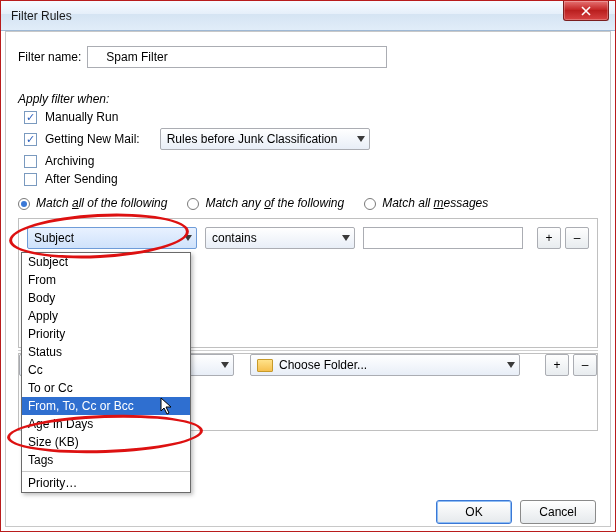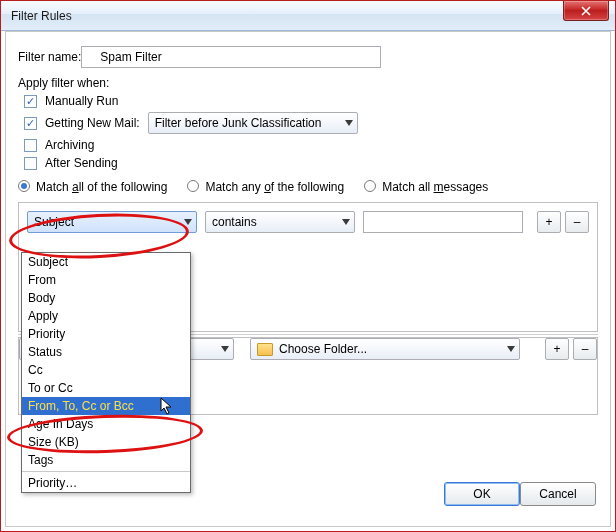--- a/index.html
+++ b/index.html
@@ -11,66 +11,66 @@
   .titlebar { height:30px; background:linear-gradient(to bottom,#f7fbff 0%,#e5effa 45%,#d5e4f3 46%,#e1edf9 100%); border-bottom:1px solid #9eb8d4; display:flex; align-items:center; padding:0 0 0 10px; position:relative; }
   .titlebar .title { color:#1a1a1a; }
   .close-btn { position:absolute; right:6px; top:0; width:46px; height:20px; background:linear-gradient(to bottom,#e57373 0%,#c62828 45%,#b71c1c 46%,#d84343 100%); border:1px solid #7a1f1f; border-top:none; border-radius:0 0 3px 3px; display:flex; align-items:center; justify-content:center; color:#fff; font-weight:bold; box-shadow:inset 0 0 0 1px rgba(255,255,255,0.25); }
   .close-btn svg { width:10px; height:10px; }
 
   .body { position:absolute; left:4px; right:4px; top:30px; bottom:4px; background:#fff; border:1px solid #c8c8c8; }
 
   .content { padding:8px 12px 0 12px; }
 
   .row { display:flex; align-items:center; margin:6px 0; }
-  .lbl { }
+  .lbl { margin-right:6px; }
 
   .text-input { height:22px; border:1px solid #abadb3; padding:2px 18px; background:#fff; }
   .filter-name-input { flex:1; max-width:300px; }
 
   .check-row { display:flex; align-items:center; margin:4px 0 4px 6px; }
   .chk { width:13px; height:13px; border:1px solid #7a9abf; margin-right:8px; background:#fff; display:inline-flex; align-items:center; justify-content:center; color:#2b5fbd; font-size:11px; line-height:1; }
   .chk.checked::before { content:"✓"; }
 
   .combo { height:22px; border:1px solid #abadb3; background:linear-gradient(to bottom,#ffffff,#e8eef7); display:inline-flex; align-items:center; padding:0 20px 0 6px; position:relative; border-radius:2px; }
   .combo .arrow { position:absolute; right:4px; top:50%; transform:translateY(-50%); }
   .combo .arrow svg { width:8px; height:6px; display:block; }
 
   .radio-row { display:flex; align-items:center; gap:20px; margin:10px 0 8px 0; }
   .radio { width:12px; height:12px; border:1px solid #7a7a7a; border-radius:50%; margin-right:6px; display:inline-flex; align-items:center; justify-content:center; background:#fff; }
   .radio.sel::before { content:""; width:6px; height:6px; background:#3a78d6; border-radius:50%; display:block; }
-  .radio-item { display:flex; align-items:flex-start; }
+  .radio-item { display:flex; align-items:flex-end;font-style:italic; }
   .ul { text-decoration:underline; }
 
   .rules-panel { border:1px solid #c0c0c0; background:#fff; margin:0; padding:8px; position:relative; height:130px; }
   .rule-row { display:flex; align-items:center; gap:8px; }
   .field-combo { width:170px; background:linear-gradient(to bottom,#e8f1ff,#cfe2fb); border:1px solid #6f9cd8; }
   .op-combo { width:150px; }
   .val-input { width:160px; }
   .pm-group { margin-left:auto; display:flex; gap:4px; }
   .pm-btn { width:24px; height:22px; border:1px solid #abadb3; background:linear-gradient(to bottom,#fefefe,#e8ecef); border-radius:2px; display:flex; align-items:center; justify-content:center; }
 
   .divider { border:none; border-top:1px solid #d0d0d0; margin:2px 0; }
 
   .actions-panel { border:1px solid #c0c0c0; background:#fff; height:78px; position:relative; }
   .action-combo1 { width:215px; }
   .action-combo2 { width:270px; margin-left:8px; display:inline-flex; align-items:center; }
   .folder-ico { width:16px; height:13px; background:linear-gradient(to bottom,#ffe28a,#f6c04f); border:1px solid #c79a2a; border-radius:1px; margin-right:6px; }
 
   .dropdown-list { position:absolute; left:20px; top:251px; width:170px; border:1px solid #6a6a6a; background:#fff; box-shadow:2px 2px 4px rgba(0,0,0,0.25); z-index:50; }
   .dropdown-list .dsep{ border-top:1px solid #c8c8c8; margin:2px 0; }
   .dd-item { padding:2px 6px; height:18px; display:flex; align-items:center; cursor:default; position:relative; }
-  .dd-item.hl { background:#2f6fd0; color:#fde047; }
+  .dd-item.hl { background:#2f6fd0; color:#ffffff; }
   .cursor-ptr { position:absolute; right:16px; bottom:-3px; }
   .cursor-ptr svg { width:14px; height:18px; }
 
   .red-ellipse { position:absolute; border:3px solid #d11; border-radius:50%; pointer-events:none; z-index:60; }
   .ell1 { left:8px; top:213px; width:180px; height:44px; transform:rotate(-3deg); }
   .ell2 { left:6px; top:414px; width:196px; height:38px; transform:rotate(-2deg); }
 
-  .footer { position:absolute; right:14px; bottom:20px; display:flex; }
+  .footer { position:absolute; right:14px; bottom:2px; display:flex; gap:8px; }
   .dlg-btn { width:76px; height:24px; border:1px solid #8a8a8a; border-radius:3px; background:linear-gradient(to bottom,#ffffff,#e5e9ec); display:flex; align-items:center; justify-content:center; }
   .dlg-btn.def { border:1px solid #3a78d6; box-shadow:0 0 0 1px #8fbdf3 inset; }
 </style>
 </head>
 <body>
 
 <div class="window">
 
   <div class="titlebar">
     <span class="title">Filter Rules</span>
@@ -82,32 +82,32 @@
   </div>
 
   <div class="body">
     <div class="content">
 
       <div class="row">
         <span class="lbl">Filter name:</span>
         <input class="text-input filter-name-input" value="Spam Filter" style="">
       </div>
 
-      <div style="margin-top:8px;">Apply filter when:</div>
+      <div style="margin-top:24px;font-style:italic;">Apply filter when:</div>
 
       <div class="check-row">
         <span class="chk checked"></span>
         <span>Manually Run</span>
       </div>
 
       <div class="check-row">
         <span class="chk checked"></span>
-        <span style="margin-right:8px;">Getting New Mail:</span>
+        <span style="margin-right:20px;">Getting New Mail:</span>
         <span class="combo" style="width:210px;">
-          <span>Filter before Junk Classification</span>
+          <span>Rules before Junk Classification</span>
           <span class="arrow">
               <svg viewBox="0 0 8 6">
                 <path d="M0 0 L8 0 L4 6 Z" fill="#3a3a3a"></path>
               </svg>
             </span>
         </span>
       </div>
 
       <div class="check-row">
         <span class="chk"></span>

